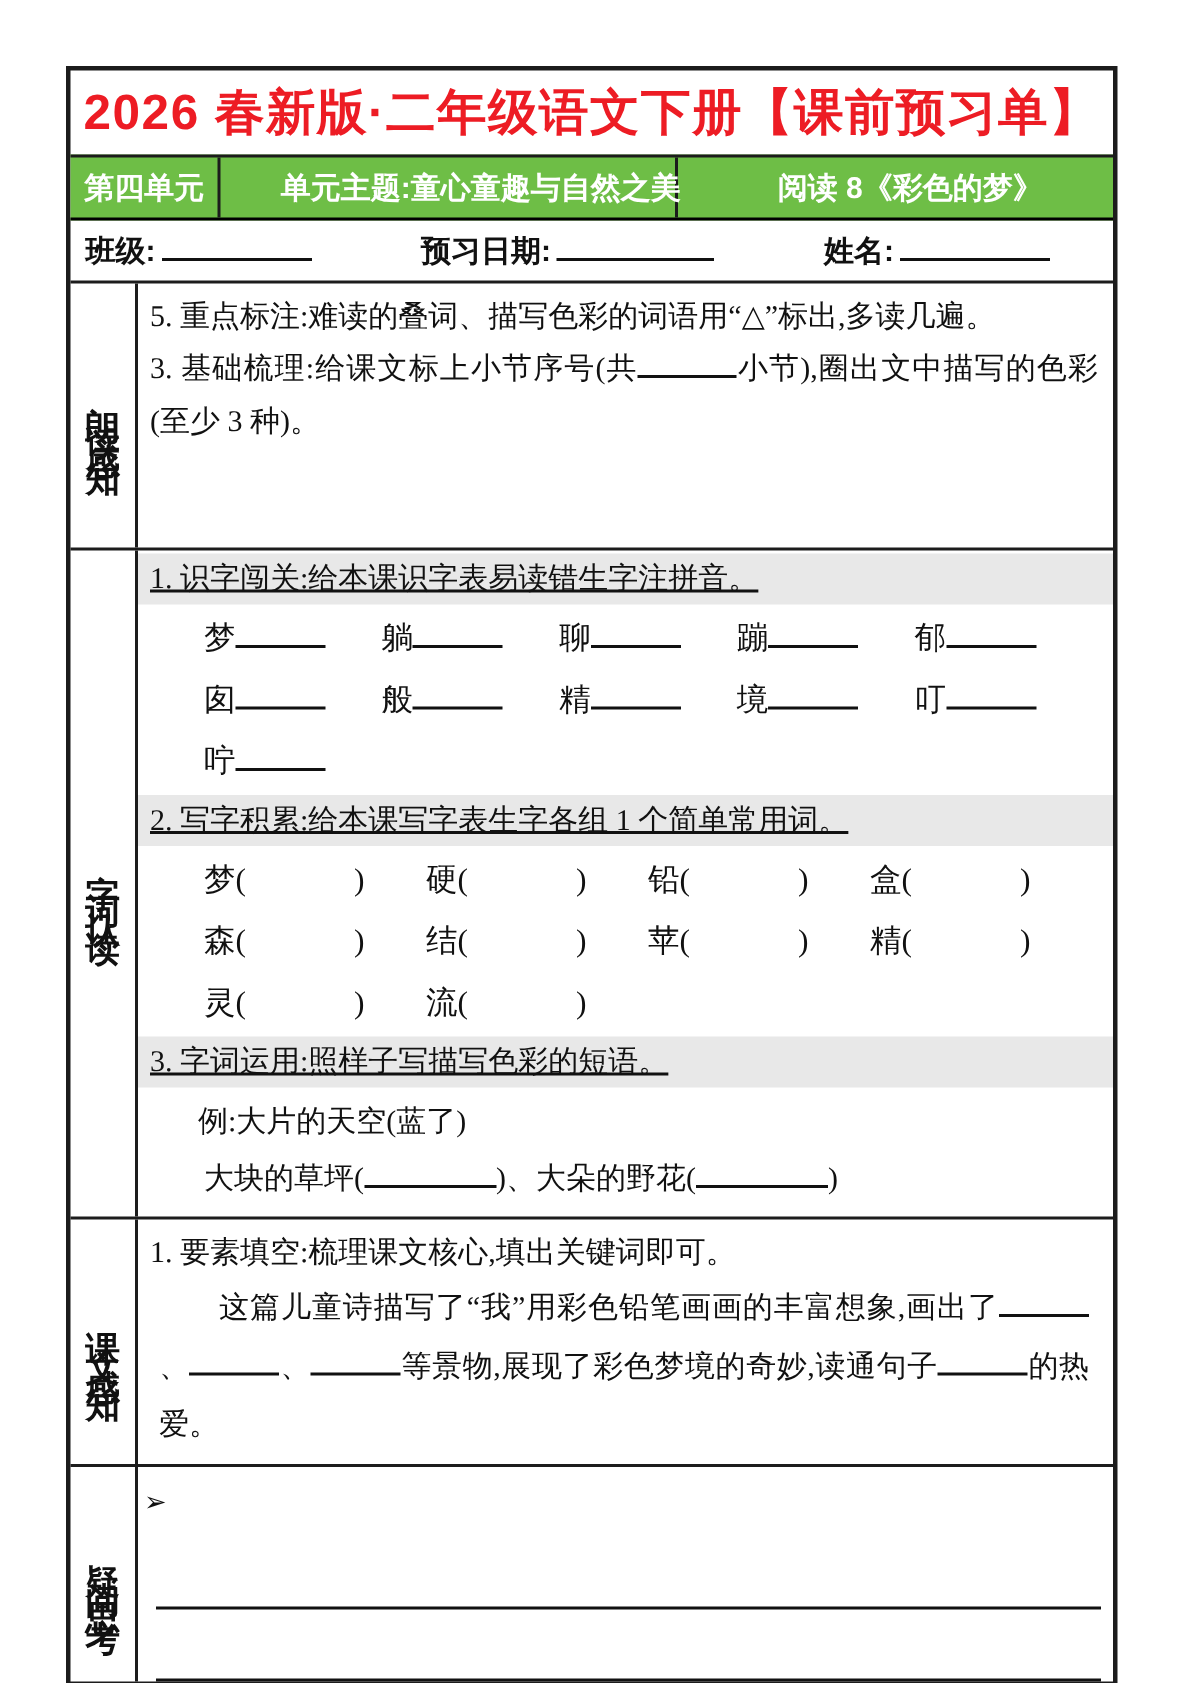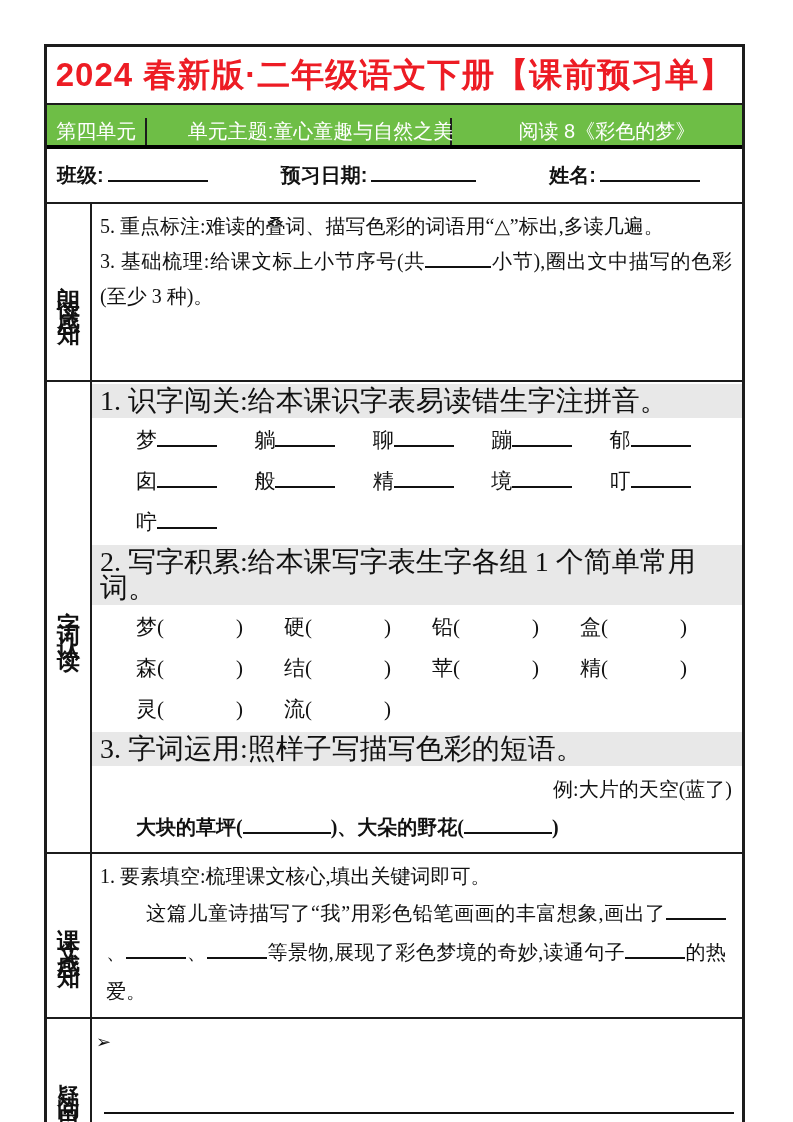--- a/index.html
+++ b/index.html
@@ -13,31 +13,31 @@
   }
   
   .title-row{height:56px;display:flex;align-items:center;justify-content:center;}
   .title-row .title{
     font-family:"Liberation Sans","DejaVu Sans",sans-serif;font-weight:900;
     font-size:33px;color:#ed1c24;letter-spacing:1px;white-space:nowrap;
   }
   
   .unit-row{
     display:flex;height:40px;background:#6ebe46;
-    border-top:2px solid #1c1c1c;border-bottom:4px solid #000000;
-    font-family:"Liberation Sans","DejaVu Sans",sans-serif;font-weight:normal;
-    font-size:20px;color:#ffffff;align-items:flex-end;
+    border-top:2px solid #1c1c1c;border-bottom:2px solid #000000;
+    font-family:"Liberation Sans","DejaVu Sans",sans-serif;font-weight:bold;
+    font-size:20px;color:#ffffff;
   }
   .unit-cell{display:flex;align-items:center;justify-content:center;box-sizing:border-box;white-space:nowrap;}
   .unit-cell.c1{width:15.2%;border-right:2px solid #1c1c1c;}
   .unit-cell.c2{width:43.8%;border-right:2px solid #1c1c1c;padding-left:44px;}
   .unit-cell.c3{width:41%;margin-left:20px;}
   
   .info-row{
-    height:53px;display:flex;align-items:center;justify-content:space-between;
+    height:40px;display:flex;align-items:center;justify-content:space-between;
     padding:0 42px 0 10px;
     font-family:"Liberation Sans","DejaVu Sans",sans-serif;font-weight:bold;font-size:20px;
   }
   .info-group{display:flex;align-items:baseline;white-space:nowrap;}
   .uline{display:inline-block;border-bottom:2.5px solid #111;height:0.85em;margin-left:4px;}
   .uline.w100{width:100px}.uline.w105{width:105px}
   
   .section{display:flex;border-top:2.5px solid #1c1c1c;}
   .side{
     width:45px;flex:0 0 45px;border-right:2.5px solid #1c1c1c;
@@ -48,46 +48,46 @@
     font-family:"Liberation Sans","DejaVu Sans",sans-serif;font-weight:bold;
     font-size:23px;letter-spacing:0.55em;line-height:1;
   }
   .content{flex:1;min-width:0;font-size:20px;line-height:35px;box-sizing:border-box;}
   .content.padded{padding:5px 10px 6px 8px;}
   .content p{margin:0;text-align:justify;}
   .blank{display:inline-block;height:0.2em;border-bottom:2px solid #111;}
   .blank.w70{width:70px}.blank.w66{width:66px}.blank.w60{width:60px}.blank.w88{width:88px}
   
   .gray-title{
-    background:#e8e8e8;padding:4px 8px;margin:2px 0;font-size:28px;line-height:26px;
+    background:#e8e8e8;padding:4px 8px;margin:2px 0;font-size:20px;line-height:26px;text-decoration:underline;
   }
   .char-row{
     display:grid;grid-template-columns:repeat(5,1fr);
     padding:5px 14px 5px 44px;font-size:21px;line-height:31px;
   }
   .char-row.cols4{grid-template-columns:repeat(4,1fr);padding-left:44px;}
   .char-item{white-space:nowrap;}
   .gap{display:inline-block;width:72px;}
-  .example-line{padding:4px 10px 2px 40px;line-height:34px;text-align:right;}
-  .exercise-line{padding:2px 10px 8px 44px;line-height:34px;font-weight:bold;}
+  .example-line{padding:4px 10px 2px 40px;line-height:34px;}
+  .exercise-line{padding:2px 10px 8px 44px;line-height:34px;}
   
   .ts-para{padding:0 6px;text-indent:2em;line-height:39px;}
   
   .q-prompt{display:flex;gap:10px;padding:6px 8px 0 4px;line-height:35px;}
   .q-bullet{flex:0 0 auto;font-size:18px;line-height:35px;}
   .answer-line{border-bottom:2px solid #111;height:46px;margin:0 8px 0 12px;}
   .answer-line.first{margin-top:6px;}
 </style>
 </head>
 <body>
 
 <div class="sheet">
 
   <div class="title-row">
-    <span class="title">2024 春新版·二年级语文下册【课前预习单】</span>
+    <span class="title">2026 春新版·二年级语文下册【课前预习单】</span>
   </div>
 
   <div class="unit-row">
     <div class="unit-cell c1">第四单元</div>
     <div class="unit-cell c2">单元主题:童心童趣与自然之美</div>
     <div class="unit-cell c3">阅读 8《彩色的梦》</div>
   </div>
 
   <div class="info-row">
     <span class="info-group">

